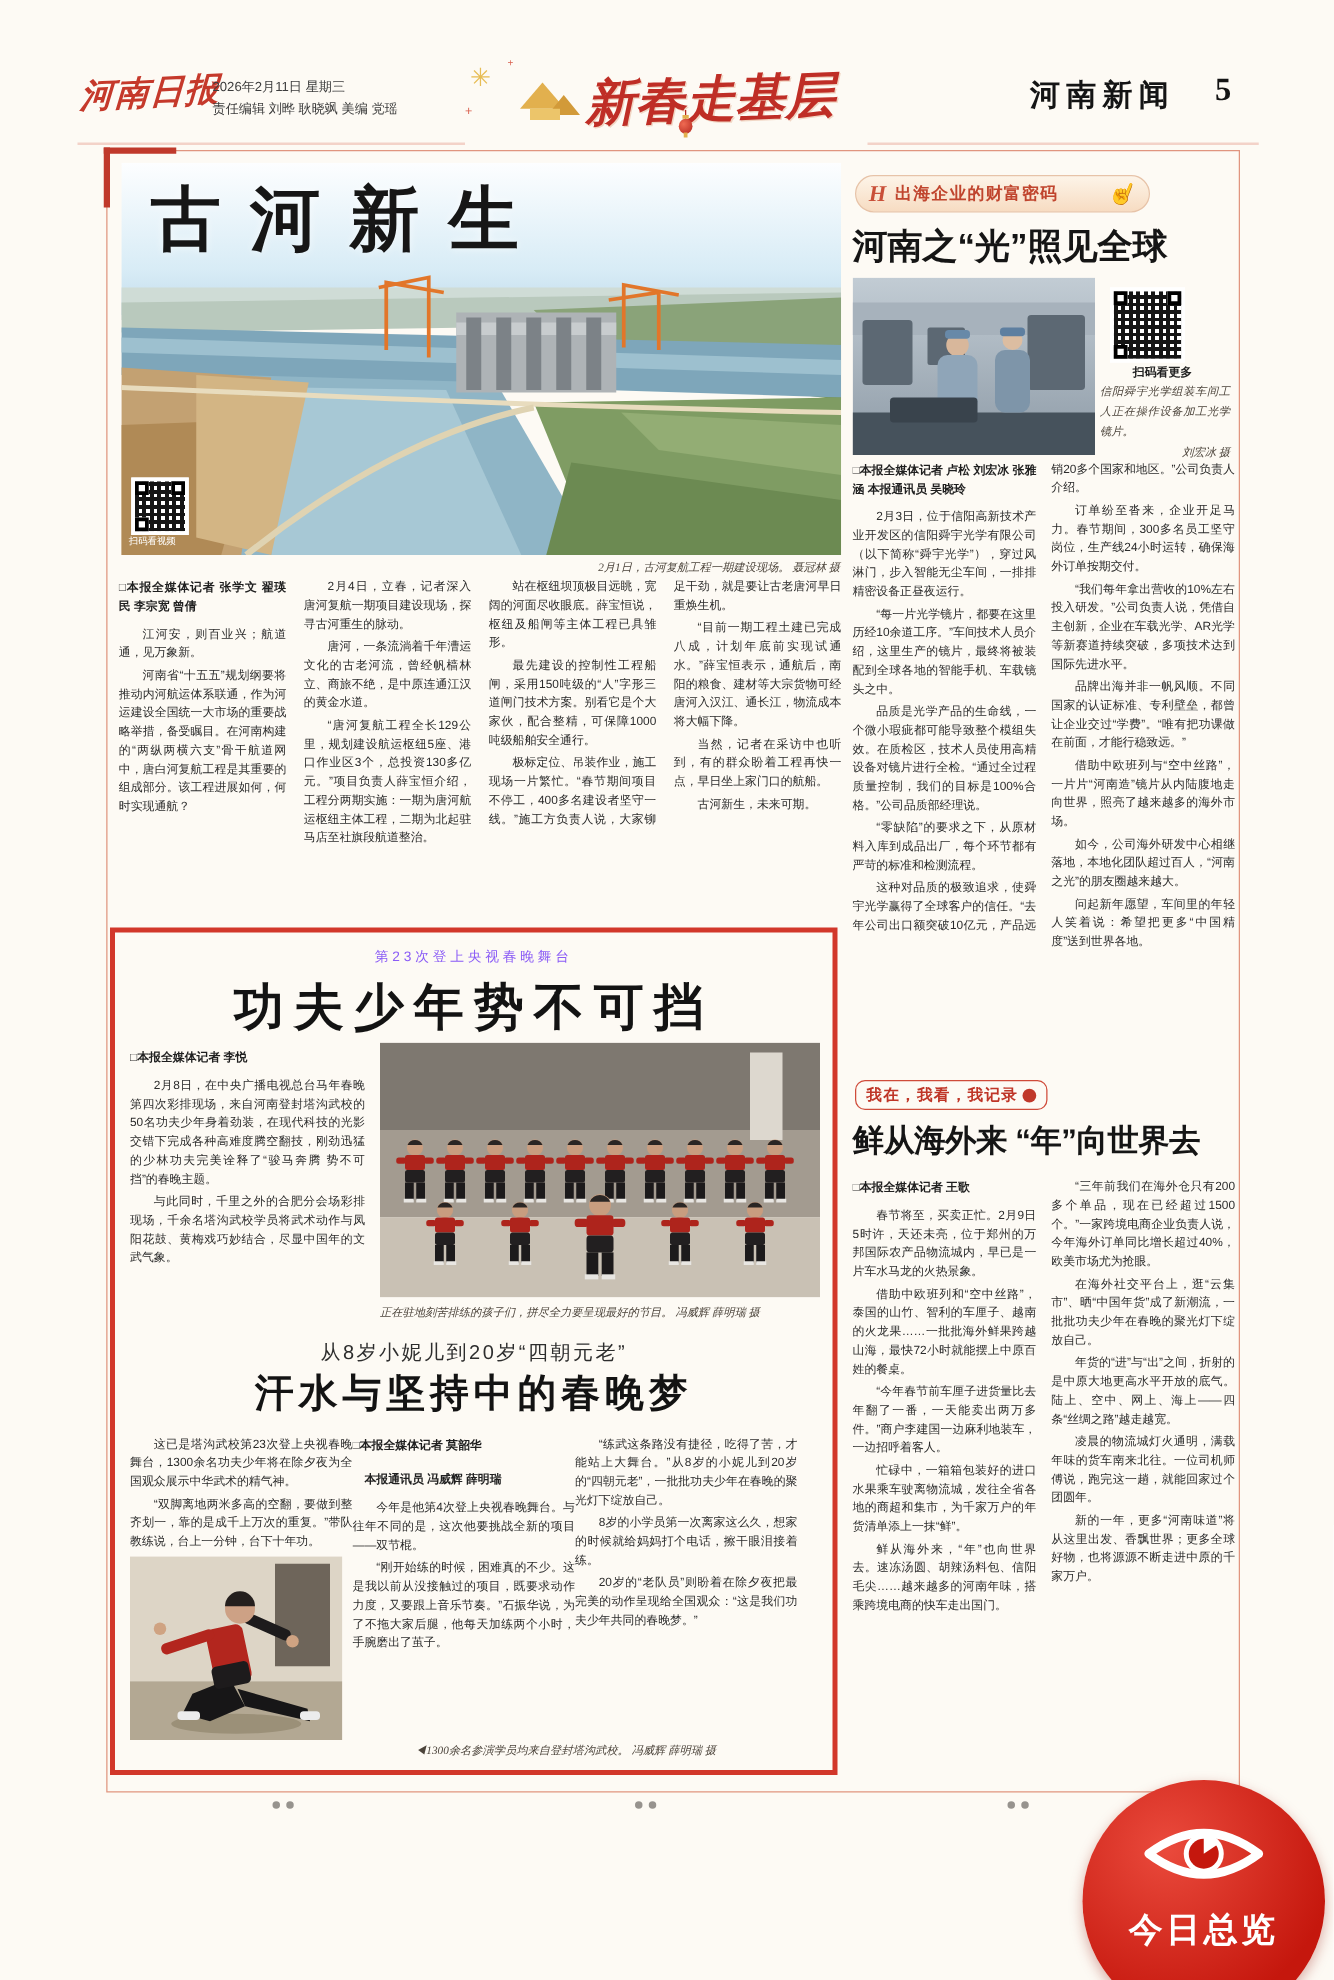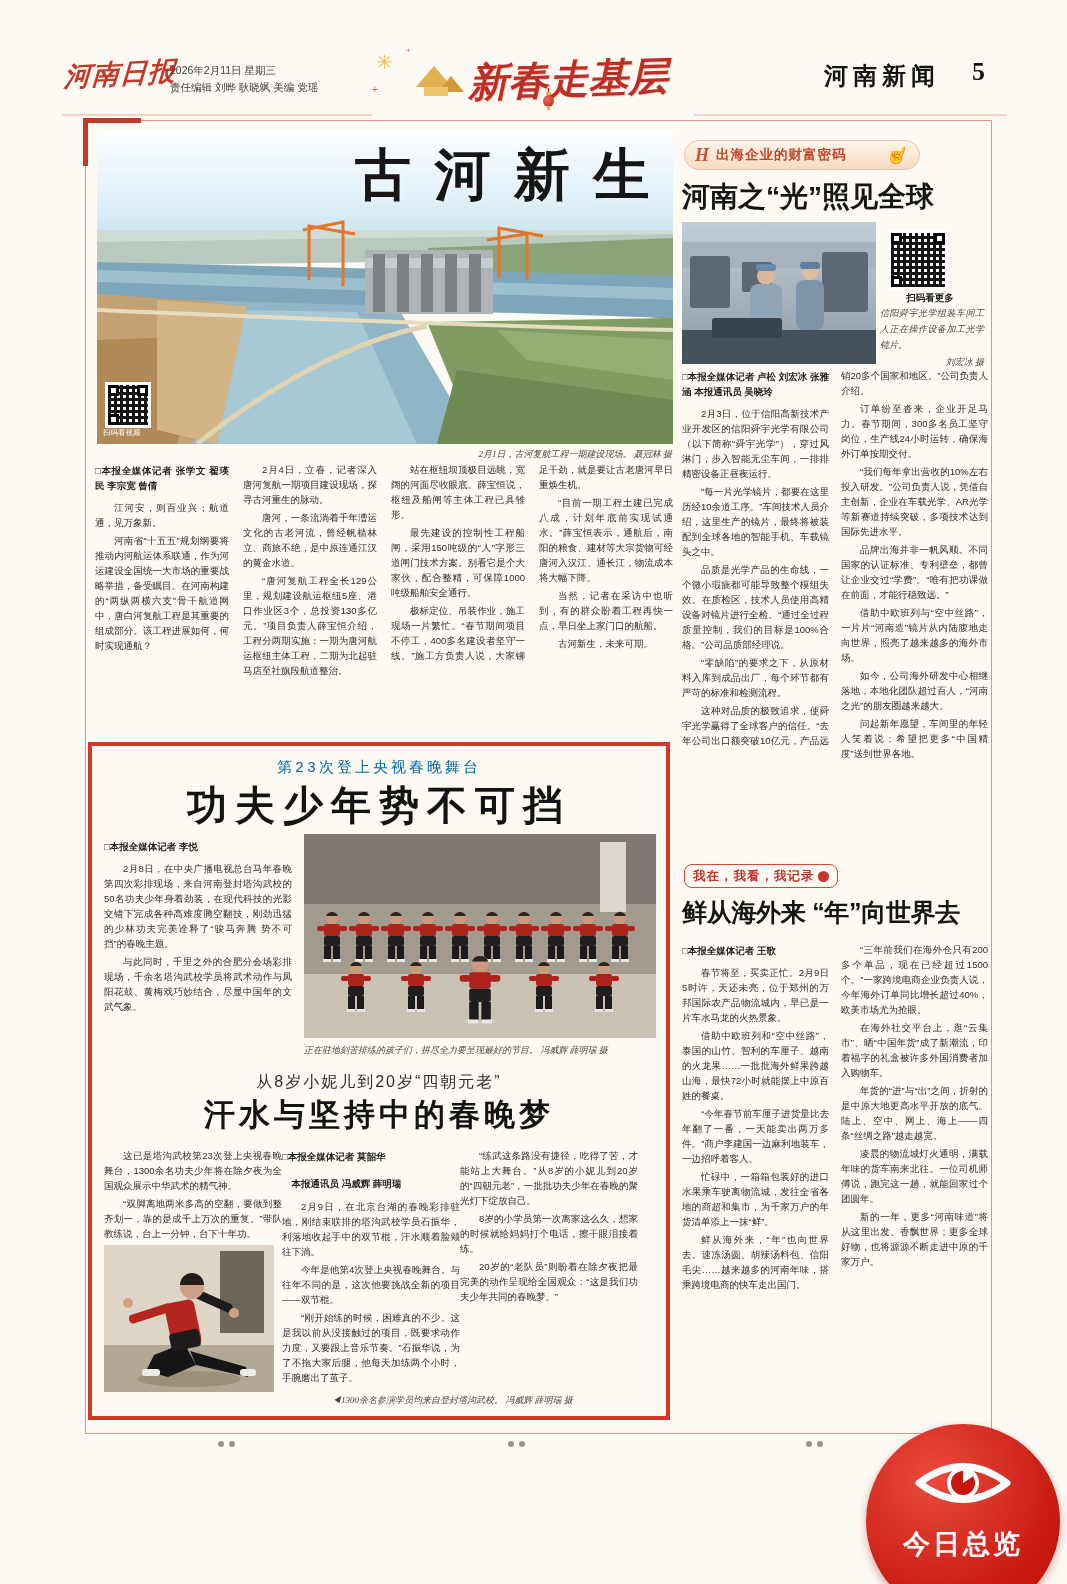--- a/index.html
+++ b/index.html
@@ -31,21 +31,21 @@
   .roof2{position:absolute;left:66px;top:30px;width:0;height:0;border-left:13px solid transparent;
          border-right:13px solid transparent;border-bottom:16px solid #d29a39;}
   .housebody{position:absolute;left:52px;top:41px;width:24px;height:9px;background:#ecc56a;}
   .lantstring{position:absolute;left:176px;top:42px;width:1px;height:7px;background:#b3261e;}
   .lant{position:absolute;left:171px;top:49px;width:11px;height:12px;border-radius:50%;
         background:radial-gradient(circle at 35% 35%,#ef6a52,#b3261e);}
   .lant:before{content:"";position:absolute;left:3px;top:-3px;width:5px;height:3px;background:#e2b04e;}
   .lant:after{content:"";position:absolute;left:4px;bottom:-3px;width:3px;height:4px;background:#e2b04e;}
   
   .photo-main{left:97px;top:130px;width:576px;height:314px;overflow:hidden;z-index:2;}
-  .main-title{position:absolute;left:0;right:0;top:8px;text-align:right;font-weight:900;font-size:56px;
+  .main-title{position:absolute;left:0;right:0;top:8px;text-align:left;font-weight:900;font-size:56px;
               color:#161616;letter-spacing:.42em;text-indent:.42em;text-shadow:0 0 8px rgba(255,255,255,.65);}
   
   .qr{position:absolute;background-color:#fff;border:3px solid #fff;
       background-image:repeating-linear-gradient(0deg,#151515 0 3px,transparent 3px 6px),
                        repeating-linear-gradient(90deg,#151515 0 3px,#fff 3px 6px);}
   .qr i{position:absolute;width:11px;height:11px;border:3px solid #000;background:#fff;box-sizing:border-box;}
   .qr i.tl{top:0;left:0}.qr i.tr{top:0;right:0}.qr i.bl{bottom:0;left:0}
   .qr-main{left:8px;top:252px;width:40px;height:40px;}
   .qr-main-note{position:absolute;left:6px;top:298px;width:60px;font-size:7.5px;color:#fff;}
   
@@ -53,21 +53,21 @@
   .jtext{font-size:9.5px;line-height:1.58;text-align:justify;color:#2b2b2b;}
   .jtext p{margin:0 0 3px;text-indent:2em;}
   .jtext p.byline{text-indent:0;font-weight:700;color:#1f1f1f;margin:1px 0 7px;}
   .jtext p.byline2{text-indent:1em;font-weight:700;color:#1f1f1f;margin:12px 0 8px;}
   .cols4{column-count:4;column-gap:14px;overflow:hidden;}
   .cols2{column-count:2;column-gap:12px;overflow:hidden;}
   .caption-main{left:400px;top:448px;width:272px;text-align:right;z-index:2;}
   .maintext{left:95px;top:462px;width:578px;height:276px;z-index:2;}
   
   .kbox{left:88px;top:742px;width:574px;height:670px;border:4px solid #d2372a;background:#fdfaf4;z-index:2;}
-  .k-kicker{position:absolute;left:0;right:0;top:12px;text-align:center;font-size:15px;color:#0369a1;letter-spacing:3px;font-family:Liberation Mono, monospace;}
+  .k-kicker{position:absolute;left:0;right:0;top:12px;text-align:center;font-size:11px;color:#8b5cf6;letter-spacing:3px;}
   .k-title{position:absolute;left:0;right:0;top:32px;text-align:center;font-size:40px;font-weight:900;
            color:#131313;letter-spacing:8px;}
   .k-cola{position:absolute;left:12px;top:92px;width:188px;height:212px;overflow:hidden;}
   .k-photo{position:absolute;left:212px;top:88px;width:352px;height:204px;overflow:hidden;}
   .k-caption{position:absolute;left:212px;top:298px;width:350px;}
   .k-kicker2{position:absolute;left:0;right:0;top:326px;text-align:center;font-family:Liberation Sans, sans-serif;
              font-size:16px;color:#2d2d2d;letter-spacing:2px;}
   .k-title2{position:absolute;left:0;right:0;top:348px;text-align:center;font-size:31px;font-weight:900;
             color:#131313;letter-spacing:4px;}
   .k-lower{position:absolute;left:12px;top:402px;width:552px;height:244px;display:flex;}
@@ -277,21 +277,20 @@
             <path d="M76,40 a12,12 0 0 1 24,0 z" fill="#241f1d"></path>
             <rect x="38" y="124" width="18" height="7" rx="3" fill="#ececec"></rect>
             <rect x="136" y="124" width="16" height="7" rx="3" fill="#ececec"></rect>
           </svg>
         </div>
       </div>
       <div class="kcol jtext">
         <p class="byline">□本报全媒体记者 莫韶华</p>
         <p class="byline2">本报通讯员 冯威辉 薛明瑞</p>
         <div>
-            <p>2月9日，在北京台湖的春晚彩排驻地，刚结束联排的塔沟武校学员石振华，利落地收起手中的双节棍，汗水顺着脸颊往下淌。</p>
             <p>今年是他第4次登上央视春晚舞台。与往年不同的是，这次他要挑战全新的项目——双节棍。</p>
             <p>“刚开始练的时候，困难真的不少。这是我以前从没接触过的项目，既要求动作力度，又要跟上音乐节奏。”石振华说，为了不拖大家后腿，他每天加练两个小时，手腕磨出了茧子。</p>
           </div>
       </div>
       <div class="kcol jtext">
         <div>
             <p>“练武这条路没有捷径，吃得了苦，才能站上大舞台。”从8岁的小妮儿到20岁的“四朝元老”，一批批功夫少年在春晚的聚光灯下绽放自己。</p>
             <p>8岁的小学员第一次离家这么久，想家的时候就给妈妈打个电话，擦干眼泪接着练。</p>
             <p>20岁的“老队员”则盼着在除夕夜把最完美的动作呈现给全国观众：“这是我们功夫少年共同的春晚梦。”</p>
           </div>
@@ -364,21 +363,21 @@
   </div>
   <div class="abs r-title2">鲜从海外来 “年”向世界去</div>
   <div class="abs r-text2 jtext cols2">
     <p class="byline">□本报全媒体记者 王歌</p>
   <p>春节将至，买卖正忙。2月9日5时许，天还未亮，位于郑州的万邦国际农产品物流城内，早已是一片车水马龙的火热景象。</p>
       <p>借助中欧班列和“空中丝路”，泰国的山竹、智利的车厘子、越南的火龙果……一批批海外鲜果跨越山海，最快72小时就能摆上中原百姓的餐桌。</p>
       <p>“今年春节前车厘子进货量比去年翻了一番，一天能卖出两万多件。”商户李建国一边麻利地装车，一边招呼着客人。</p>
       <p>忙碌中，一箱箱包装好的进口水果乘车驶离物流城，发往全省各地的商超和集市，为千家万户的年货清单添上一抹“鲜”。</p>
       <p>鲜从海外来，“年”也向世界去。速冻汤圆、胡辣汤料包、信阳毛尖……越来越多的河南年味，搭乘跨境电商的快车走出国门。</p>
       <p>“三年前我们在海外仓只有200多个单品，现在已经超过1500个。”一家跨境电商企业负责人说，今年海外订单同比增长超过40%，欧美市场尤为抢眼。</p>
-      <p>在海外社交平台上，逛“云集市”、晒“中国年货”成了新潮流，印着福字的礼盒被许多外国消费者加入购物车。</p>
+      <p>在海外社交平台上，逛“云集市”、晒“中国年货”成了新潮流，一批批功夫少年在春晚的聚光灯下绽放自己。</p>
       <p>年货的“进”与“出”之间，折射的是中原大地更高水平开放的底气。陆上、空中、网上、海上——四条“丝绸之路”越走越宽。</p>
       <p>凌晨的物流城灯火通明，满载年味的货车南来北往。一位司机师傅说，跑完这一趟，就能回家过个团圆年。</p>
       <p>新的一年，更多“河南味道”将从这里出发、香飘世界；更多全球好物，也将源源不断走进中原的千家万户。</p>
     </div>
 
   <div class="dotg" style="left:218px;top:1441px;">
       <span class="dot"></span>
       <span class="dot"></span>
     </div>
   <div class="dotg" style="left:508px;top:1441px;">

